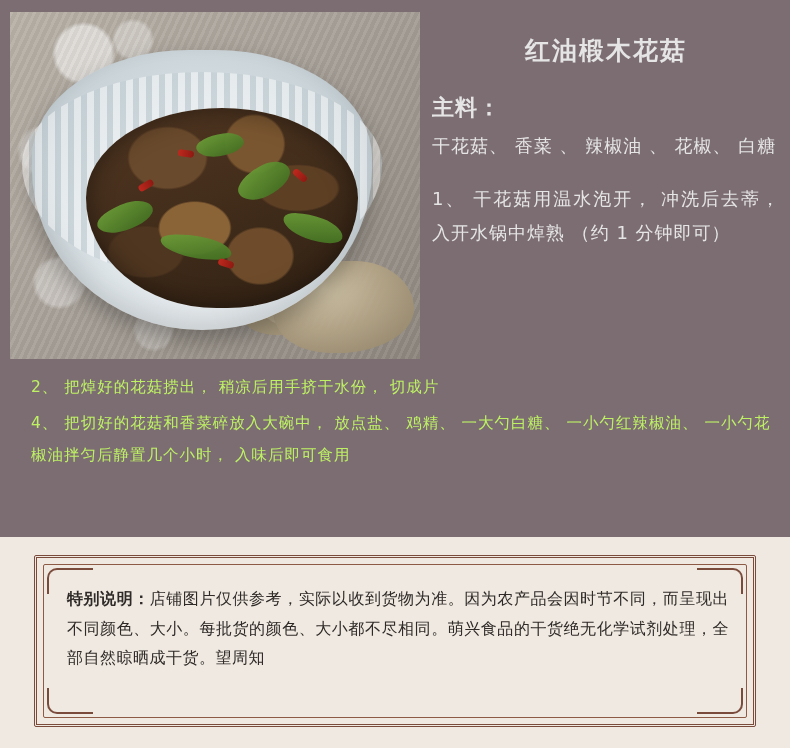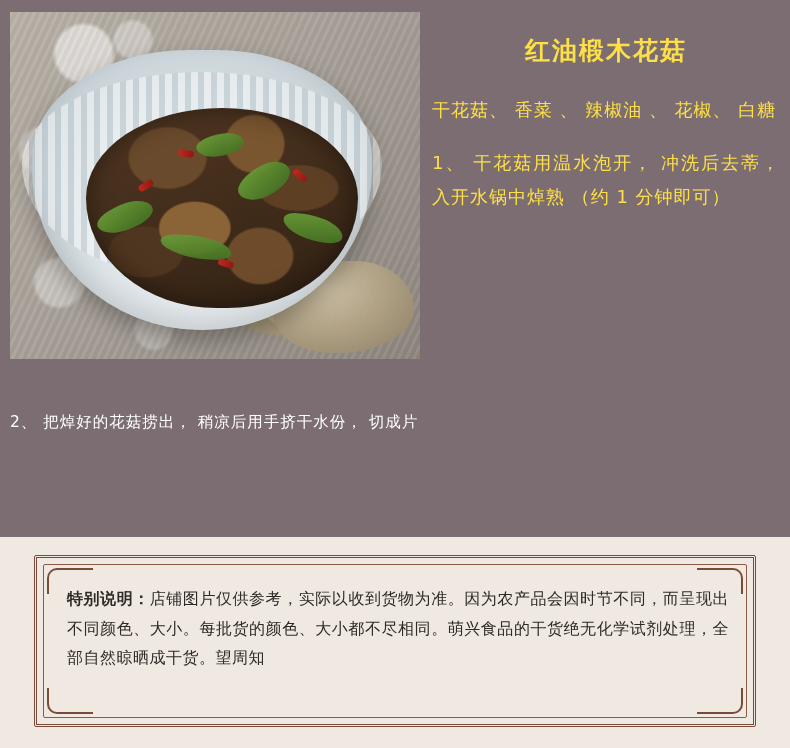--- a/index.html
+++ b/index.html
@@ -119,21 +119,21 @@
   .food .chili.c1 { left: 52px;  top: 74px;  transform: rotate(-30deg); }
   .food .chili.c2 { left: 132px; top: 152px; transform: rotate(18deg); }
   .food .chili.c3 { left: 206px; top: 64px;  transform: rotate(40deg); }
   .food .chili.c4 { left: 92px;  top: 42px;  transform: rotate(8deg); }
 
   
   .recipe-text {
     position: absolute;
     left: 432px; top: 34px;
     width: 348px;
-    color: #fde047;
+    color: #e5e5e5;
   }
   .dish-title {
     text-align: center;
     font-size: 25px;
     font-weight: bold;
     letter-spacing: 2px;
     margin: 0 0 26px 0;
   }
   .sec-head {
     font-size: 22px;
@@ -146,27 +146,26 @@
     line-height: 1.85;
     letter-spacing: 1px;
     margin: 0 0 20px 0;
     text-align: justify;
   }
   .sec-body.steps { margin-bottom: 0; }
 
   
   .steps-wide {
     position: absolute;
-    left: 10px; top: 372px;
+    left: 31px; top: 372px;
     width: 742px;
-    color: #ffffff;
+    color: #bef264;
     font-size: 15.5px;
     line-height: 2.05;
     letter-spacing: 1px;
-    margin-top: 35px;
   }
   .steps-wide p { margin: 0 0 4px 0; }
 
   
   .notice-wrap {
     position: absolute;
     left: 0; top: 537px;
     width: 790px;
     height: 211px;
     background: #efe9e1;
@@ -229,26 +228,28 @@
           <span class="chili c1"></span>
           <span class="chili c2"></span>
           <span class="chili c3"></span>
           <span class="chili c4"></span>
         </div>
       </div>
     </div>
 
     <div class="recipe-text">
       <h1 class="dish-title">红油椴木花菇</h1>
+      <h2 class="sec-head">主料：</h2>
       <p class="sec-body">干花菇、 香菜 、 辣椒油 、 花椒、 白糖</p>
       <p class="sec-body steps">1、  干花菇用温水泡开，  冲洗后去蒂，  入开水锅中焯熟 （约 1 分钟即可）</p>
     </div>
 
     <div class="steps-wide">
       <p>2、  把焯好的花菇捞出，  稍凉后用手挤干水份，  切成片</p>
+      <p>4、  把切好的花菇和香菜碎放入大碗中，  放点盐、  鸡精、  一大勺白糖、 一小勺红辣椒油、  一小勺花椒油拌匀后静置几个小时，  入味后即可食用</p>
     </div>
   </div>
 
   <div class="notice-wrap">
     <div class="notice-box">
       <span class="corner tl"></span>
       <span class="corner tr"></span>
       <span class="corner bl"></span>
       <span class="corner br"></span>
       <div class="notice-text">

